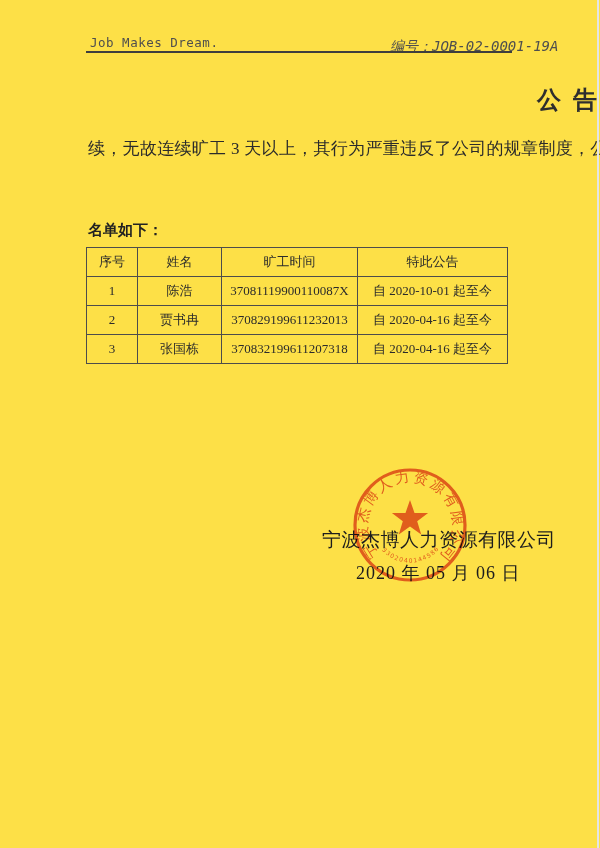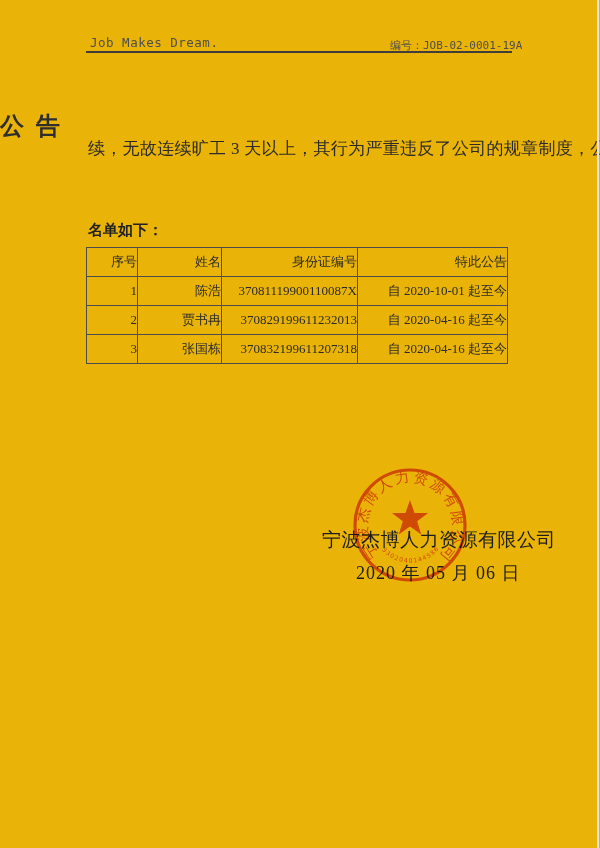--- a/index.html
+++ b/index.html
@@ -1,64 +1,64 @@
 <!DOCTYPE html>
 <html><head>
 <meta charset="utf-8">
 <style>
   html,body { margin:0; padding:0; background:#f2f2f2; }
   .page {
     position:relative; width:600px; height:848px; margin:0 auto;
-    background:#eab308; overflow:hidden;
+    background:#fde047; overflow:hidden;
     font-family:"Liberation Serif","DejaVu Serif",serif; color:#2b2b2b;
   }
   .scan-edge {
     position:absolute; right:1px; top:0; width:2px; height:100%;
     background:#e4e4e4;
   }
   
   .header-slogan {
     position:absolute; left:90px; top:35px;
     font-family:"DejaVu Sans Mono","Liberation Mono",monospace;
     font-size:12.5px; color:#4e4e4e; letter-spacing:0.5px;
   }
   .header-docnum {
     position:absolute; left:390px; top:38px;
     font-family:"DejaVu Sans Mono","Liberation Mono",monospace;
-    font-size:11px; color:#4e4e4e;
+    font-size:14px; color:#4e4e4e;font-style:italic;
   }
   .header-rule {
     position:absolute; left:86px; top:51px; width:426px; height:2px;
     background:#3e3e3e;
   }
   
   .doc-title {
-    position:absolute; left:0; top:110px; width:600px; margin:0;
-    text-align:left; font-size:24px; font-weight:600;
+    position:absolute; left:0; top:84px; width:600px; margin:0;
+    text-align:right; font-size:24px; font-weight:600;
     letter-spacing:3px; color:#2e2e2e;
   }
   
   .doc-body { position:absolute; left:88px; top:134px; width:426px; }
   .doc-body p {
     margin:0; font-size:17px; line-height:29px; letter-spacing:0.3px;
     white-space:nowrap;
   }
   .doc-body p.indent { text-indent:2em; }
   
   .list-label {
     position:absolute; left:88px; top:221px;
     font-size:15px; font-weight:bold; color:#222;
   }
   .roster-table {
     position:absolute; left:86px; top:247px;
     border-collapse:collapse; table-layout:fixed; width:421px;
     font-size:13px; color:#2b2b2b;
   }
   .roster-table th, .roster-table td {
-    border:1px solid #4c4c4c; text-align:right; vertical-align:middle;
+    border:1px solid #4c4c4c; text-align:center; vertical-align:middle;
     font-weight:normal; padding:0; height:28px; overflow:hidden;
   }
   
   .sig-company {
     position:absolute; left:322px; top:527px;
     font-size:19px; color:#1d1d1d; letter-spacing:0.5px;
   }
   .sig-date {
     position:absolute; left:356px; top:561px;
     font-size:18px; color:#1d1d1d; letter-spacing:1px;text-align:right;
@@ -90,21 +90,21 @@
     <colgroup>
       <col style="width:51px">
         <col style="width:84px">
         <col style="width:136px">
         <col style="width:150px">
     </colgroup>
     <tbody>
         <tr>
       <th>序号</th>
       <th>姓名</th>
-      <th>身份证编号</th>
+      <th>旷工时间</th>
       <th>特此公告</th>
     </tr>
     <tr>
       <td>1</td>
       <td>陈浩</td>
       <td>37081119900110087X</td>
       <td>自 2020-10-01 起至今</td>
     </tr>
     <tr>
       <td>2</td>

